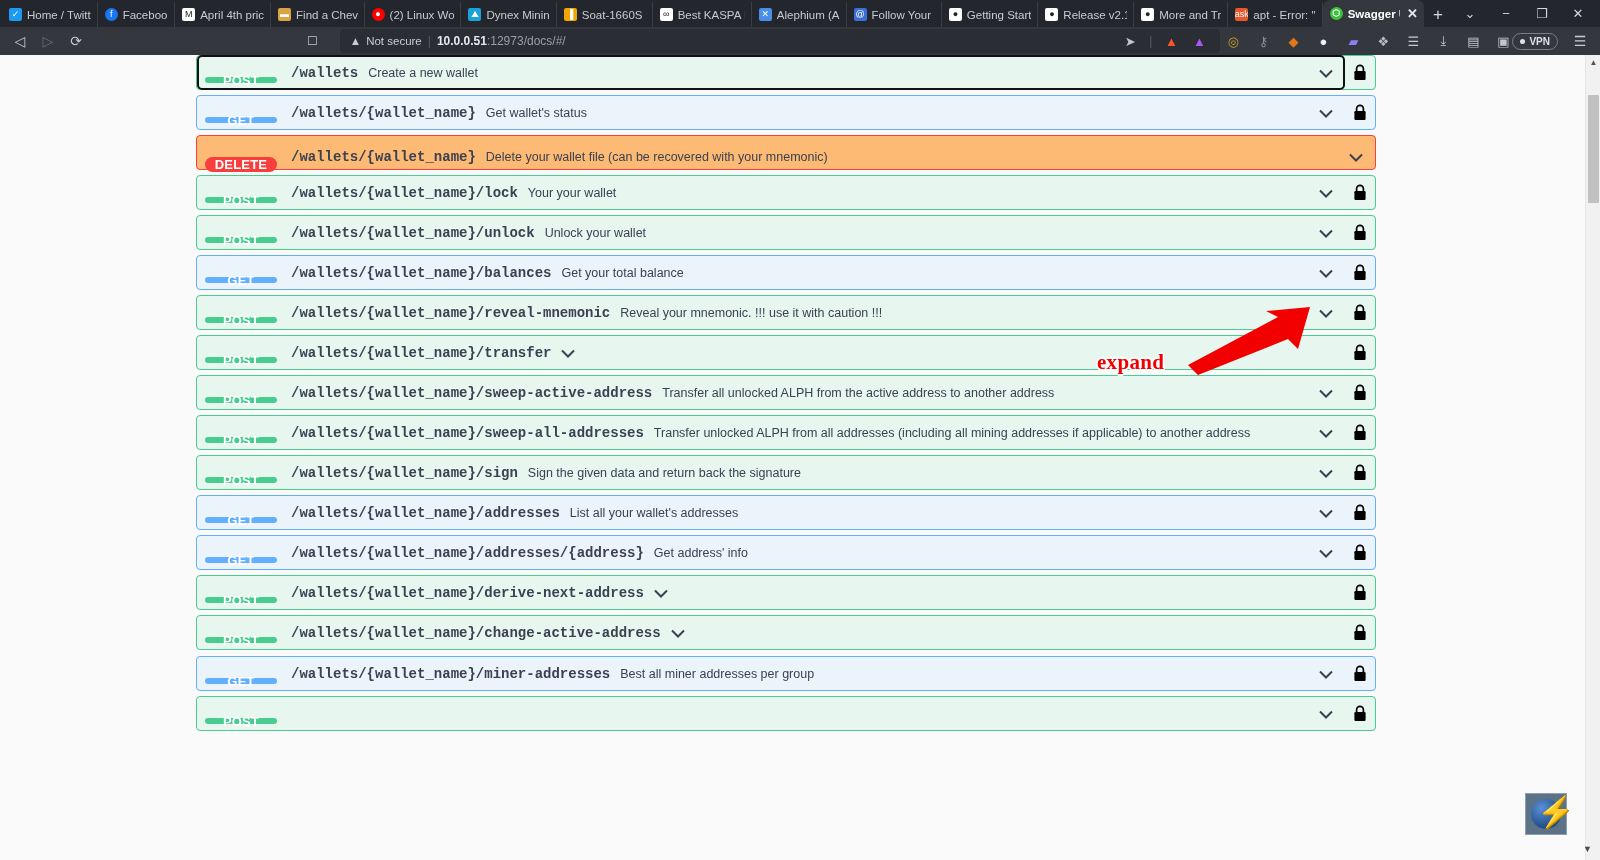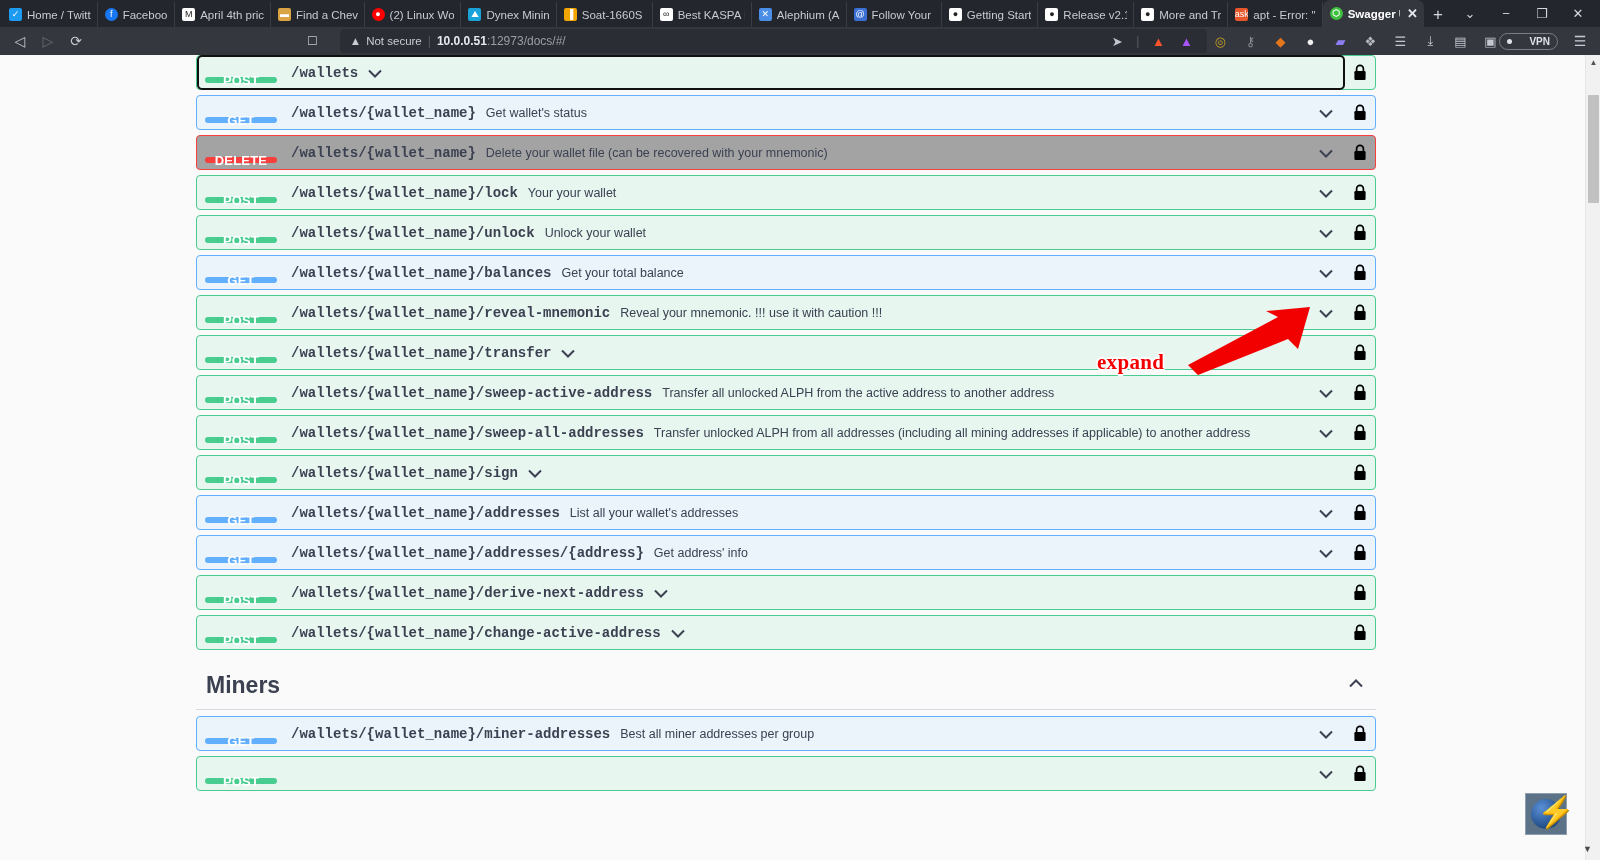--- a/index.html
+++ b/index.html
@@ -91,21 +91,21 @@
   .sep { color: #585b65; }
   .urltext { font-size: 12px; color: #9b9ea8; }
   .urltext b { color: #e8eaf0; font-weight: bold; }
   .omniright { display: flex; align-items: center; gap: 10px; padding-right: 2px; }
   .exticon {
     width: 18px; height: 18px;
     display: flex; align-items: center; justify-content: center;
     font-size: 13px; color: #c3c6d0;
   }
   .vpnpill {
-    display: flex; align-items: center; gap: 17px;
+    display: flex; align-items: center; gap: 4px;
     border: 1px solid #7a7d87; border-radius: 10px;
     height: 17px; padding: 0 7px; font-size: 10px;
     color: #dfe1e7; font-weight: bold;
   }
   .vpndot { width: 5px; height: 5px; border-radius: 50%; background: #dfe1e7; }
 
   
   .viewport {
     position: absolute; top: 55px; left: 0;
     width: 1600px; height: 805px;
@@ -115,21 +115,21 @@
 
   .oplist { width: 1180px; margin-left: 196px; }
 
   .op {
     display: flex; align-items: stretch;
     border-radius: 4px; margin-bottom: 5px;
     height: 35px; position: relative;
   }
   .op.post   { background: #e8f6f0; border: 1px solid #49cc90; }
   .op.get    { background: #ebf3fb; border: 1px solid #61affe; justify-content: space-between; }
-  .op.delete { background: #a3a3a3; border: 1px solid #f93e3e; }
+  .op.delete { background: #fdba74; border: 1px solid #f93e3e; flex-direction: column; }
 
   .op .verb {
     width: 72px; flex: 0 0 72px;
     margin: 20px 0 5px 6px;
     border-radius: 10px;
     color: #fff; font-size: 13px; font-weight: bold;
     display: flex; align-items: center; justify-content: center;
     letter-spacing: 0.2px;
     font-family: "Liberation Sans", sans-serif;
   }
@@ -355,20 +355,21 @@
   </div>
 
   <div class="viewport">
     <div class="content">
 
       <div class="oplist" id="ops-host">
           <div class="op post focused">
             <div class="inner">
               <div class="verb">POST</div>
               <div class="path">/wallets</div>
+              <div class="desc">Create a new wallet</div>
               <div class="chev">
                 <svg width="20" height="20" viewBox="0 0 20 20">
                   <path d="M4 7.5 L10 13.5 L16 7.5" fill="none" stroke="#3b4151" stroke-width="2"></path>
                 </svg>
               </div>
             </div>
             <div class="lock">
               <svg width="14" height="17" viewBox="0 0 14 17">
                 <path d="M3.6 7.2 V4.8 a3.4 3.4 0 0 1 6.8 0 V7.2" fill="none" stroke="#000" stroke-width="1.7"></path>
                 <rect x="1.4" y="7" width="11.2" height="9" rx="1.2" fill="#000"></rect>
@@ -533,20 +534,21 @@
               <svg width="14" height="17" viewBox="0 0 14 17">
                 <path d="M3.6 7.2 V4.8 a3.4 3.4 0 0 1 6.8 0 V7.2" fill="none" stroke="#000" stroke-width="1.7"></path>
                 <rect x="1.4" y="7" width="11.2" height="9" rx="1.2" fill="#000"></rect>
               </svg>
             </div>
           </div>
           <div class="op post">
             <div class="inner">
               <div class="verb">POST</div>
               <div class="path">/wallets/{wallet_name}/sign</div>
+              <div class="desc">Sign the given data and return back the signature</div>
               <div class="chev">
                 <svg width="20" height="20" viewBox="0 0 20 20">
                   <path d="M4 7.5 L10 13.5 L16 7.5" fill="none" stroke="#3b4151" stroke-width="2"></path>
                 </svg>
               </div>
             </div>
             <div class="lock">
               <svg width="14" height="17" viewBox="0 0 14 17">
                 <path d="M3.6 7.2 V4.8 a3.4 3.4 0 0 1 6.8 0 V7.2" fill="none" stroke="#000" stroke-width="1.7"></path>
                 <rect x="1.4" y="7" width="11.2" height="9" rx="1.2" fill="#000"></rect>
@@ -618,28 +620,20 @@
             </div>
             <div class="lock">
               <svg width="14" height="17" viewBox="0 0 14 17">
                 <path d="M3.6 7.2 V4.8 a3.4 3.4 0 0 1 6.8 0 V7.2" fill="none" stroke="#000" stroke-width="1.7"></path>
                 <rect x="1.4" y="7" width="11.2" height="9" rx="1.2" fill="#000"></rect>
               </svg>
             </div>
           </div>
         </div>
 
-      <div class="section">
-        <h2>Miners</h2>
-        <span class="schev">
-          <svg width="20" height="20" viewBox="0 0 20 20">
-            <path d="M4 12.5 L10 6.5 L16 12.5" fill="none" stroke="#3b4151" stroke-width="2"></path>
-          </svg>
-        </span>
-      </div>
 
       <div class="oplist" id="miner-ops-host" style="margin-top:6px;">
           <div class="op get">
             <div class="inner">
               <div class="verb">GET</div>
               <div class="path">/wallets/{wallet_name}/miner-addresses</div>
               <div class="desc">Best all miner addresses per group</div>
               <div class="chev">
                 <svg width="20" height="20" viewBox="0 0 20 20">
                   <path d="M4 7.5 L10 13.5 L16 7.5" fill="none" stroke="#3b4151" stroke-width="2"></path>

